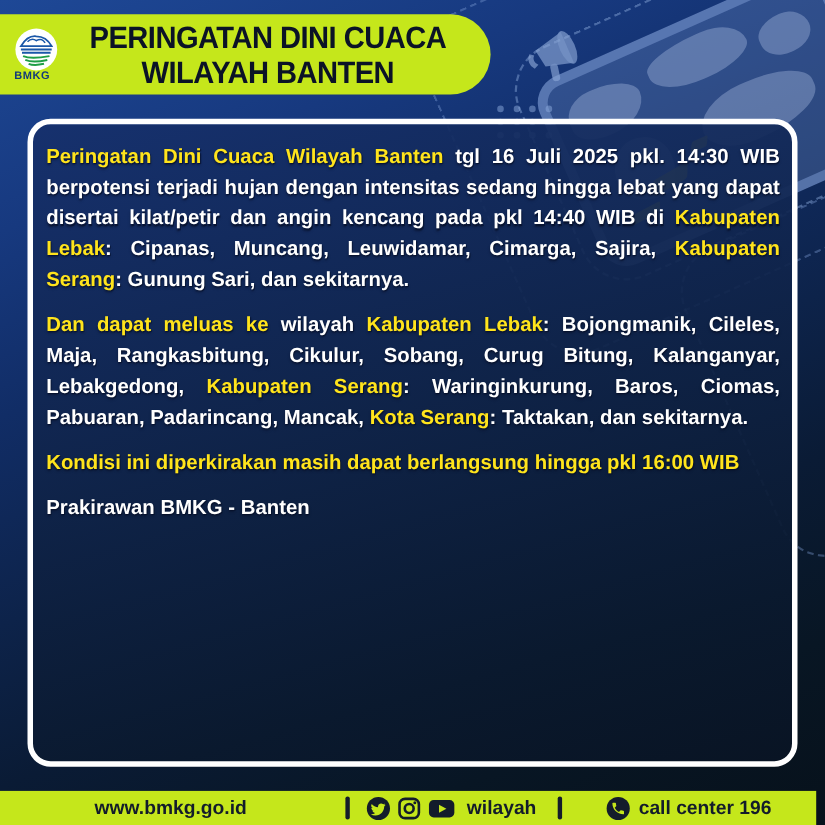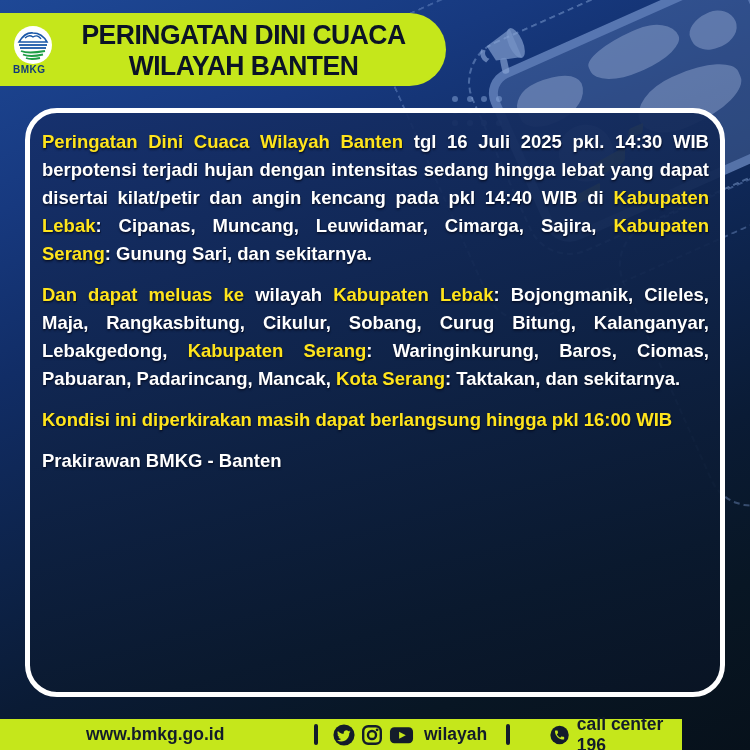--- a/index.html
+++ b/index.html
@@ -42,33 +42,33 @@
   .logo-box{margin-left:13px;width:52px;display:flex;flex-direction:column;}
   .logo-label{font-size:10px;font-weight:bold;color:#123a7a;letter-spacing:.5px;margin-top:-1px;}
   .banner-title{
     flex:1;text-align:center;padding-right:24px;
     color:#0b1326;font-weight:bold;font-size:26.5px;line-height:30px;
     letter-spacing:-.5px;transform:scaleY(1.06);
   }
   
   .card{
     position:absolute;z-index:2;left:25px;top:108px;width:690px;height:579px;
-    border:5px solid #ffffff;border-radius:32px;
+    border:5px solid #ffffff;border-radius:21px;
     background:linear-gradient(165deg,rgba(22,48,108,.93) 0%,rgba(15,35,72,.92) 45%,rgba(10,25,46,.94) 80%,rgba(9,20,36,.95) 100%);
   }
   .card-body{padding:15px 11px 0 12px;}
   .para{
     margin:0 0 13px 0;font-size:18.5px;font-weight:bold;line-height:28px;color:#ffffff;
     text-shadow:0 2px 2px rgba(6,14,36,.6),1px 1px 0 rgba(6,14,36,.55);
   }
   .just{text-align:justify;}
   .hl{color:var(--yellow,#ffe41c);}
   
   .footer{
-    position:absolute;z-index:3;left:0;bottom:0;width:682px;height:31px;
+    position:absolute;z-index:3;left:0;bottom:0;width:742px;height:31px;
     background:var(--lime,#c5e71b);display:flex;align-items:center;
     color:#131c2b;font-weight:bold;font-size:17.5px;
   }
   .f-web{margin-left:86px;}
   .sep{width:4px;height:21px;border-radius:2px;background:#131c2b;}
   .sep1{margin-left:90px;}
   .sep2{margin-left:19px;}
   .f-icons{display:flex;align-items:center;margin-left:15px;}
   .f-icons svg{margin-right:6px;display:block;}
   .f-handle{margin-left:4px;}

